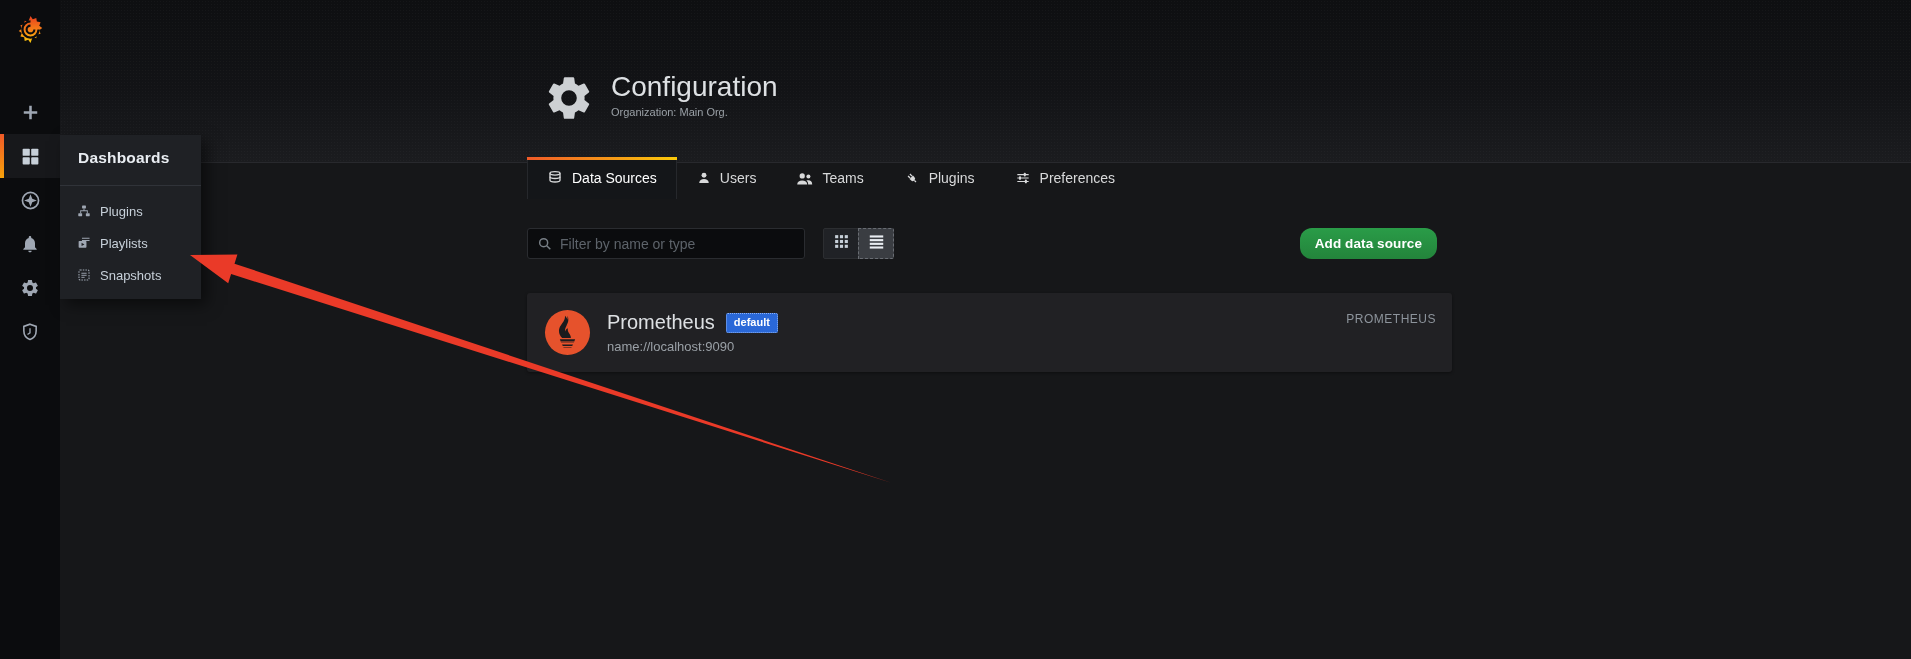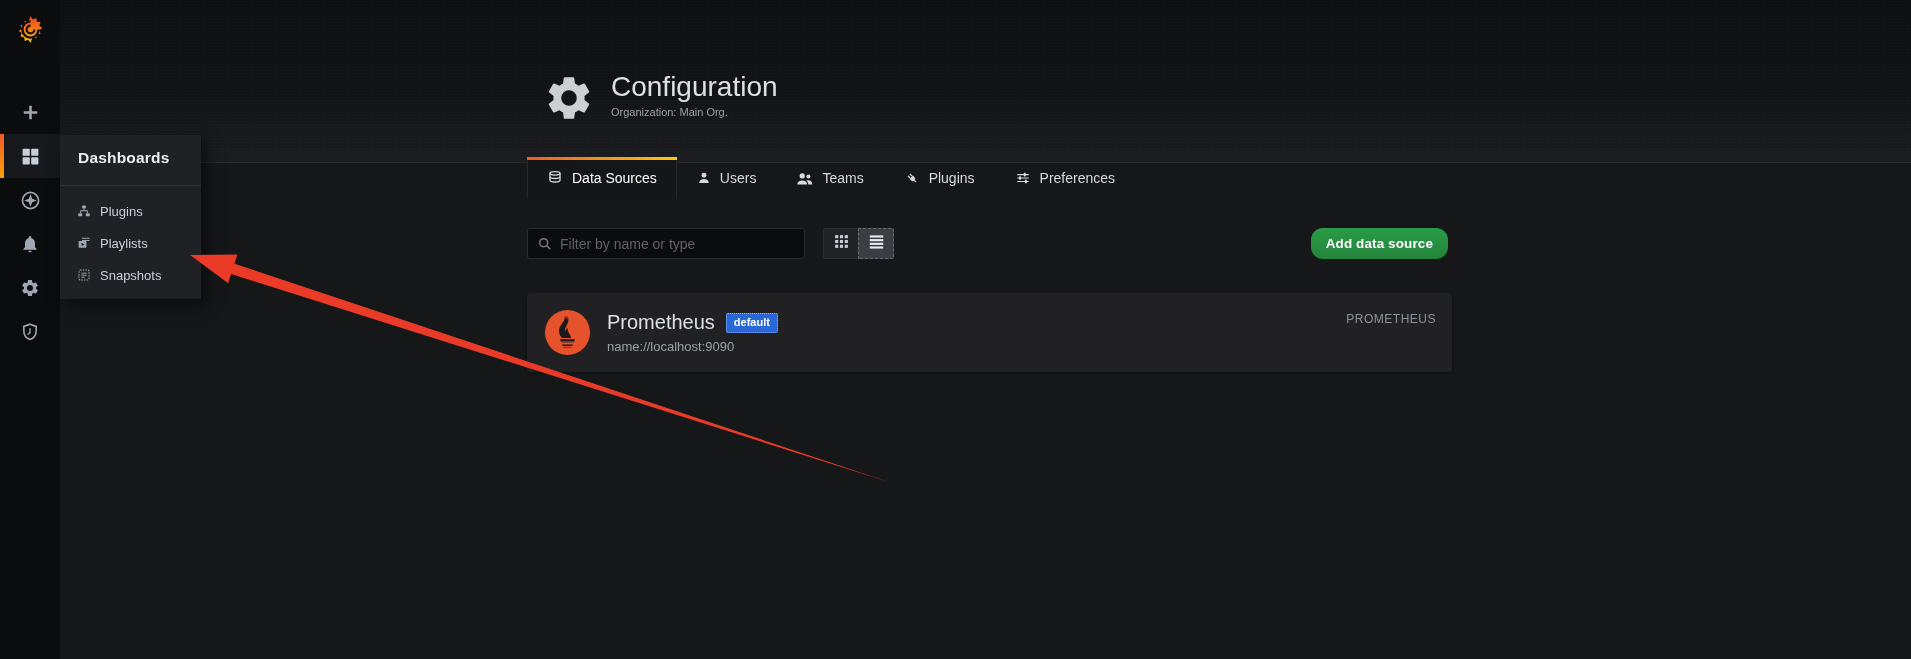--- a/index.html
+++ b/index.html
@@ -57,21 +57,21 @@
   .tab .ti { display:flex; align-items:center; color:#d8d9da; }
   .tab.active {
     background:#141619;
     box-shadow:inset 1px 0 0 #26282c, inset -1px 0 0 #26282c;
     color:#ffffff;
   }
   .tab.active::before { content:""; position:absolute; left:0; right:0; top:0; height:3px;
     background:linear-gradient(90deg, #f05a28 0%, #fbca0a 100%); }
 
   
-  .toolbar { position:absolute; left:0; right:4px; top:192px; height:31px; display:flex; align-items:center; }
+  .toolbar { position:absolute; left:0; right:15px; top:192px; height:31px; display:flex; align-items:center; }
   .filter-box { position:relative; width:278px; height:31px; background:#0b0c0e; border:1px solid #2a2c30; border-radius:3px; display:flex; align-items:center; }
   .filter-box .si { position:absolute; left:9px; top:7px; color:#787f86; }
   .filter-box input { width:100%; height:100%; background:transparent; border:none; outline:none; color:#d8d9da; font-size:14px; padding-left:32px; font-family:inherit; }
   .filter-box input::placeholder { color:#5d636a; }
 
   .view-toggles { display:flex; margin-left:18px; }
   .vt-btn { width:36px; height:31px; display:flex; align-items:center; justify-content:center; background:#202226; border:1px solid #2c2e31; color:#c7d0d9; cursor:pointer; }
   .vt-btn:first-child { border-radius:2px 0 0 2px; }
   .vt-btn:last-child { border-radius:0 2px 2px 0; margin-left:-1px; }
   .vt-btn.active { background:#3a3d42; border:1px dashed #696d73; color:#e9edf2; }

